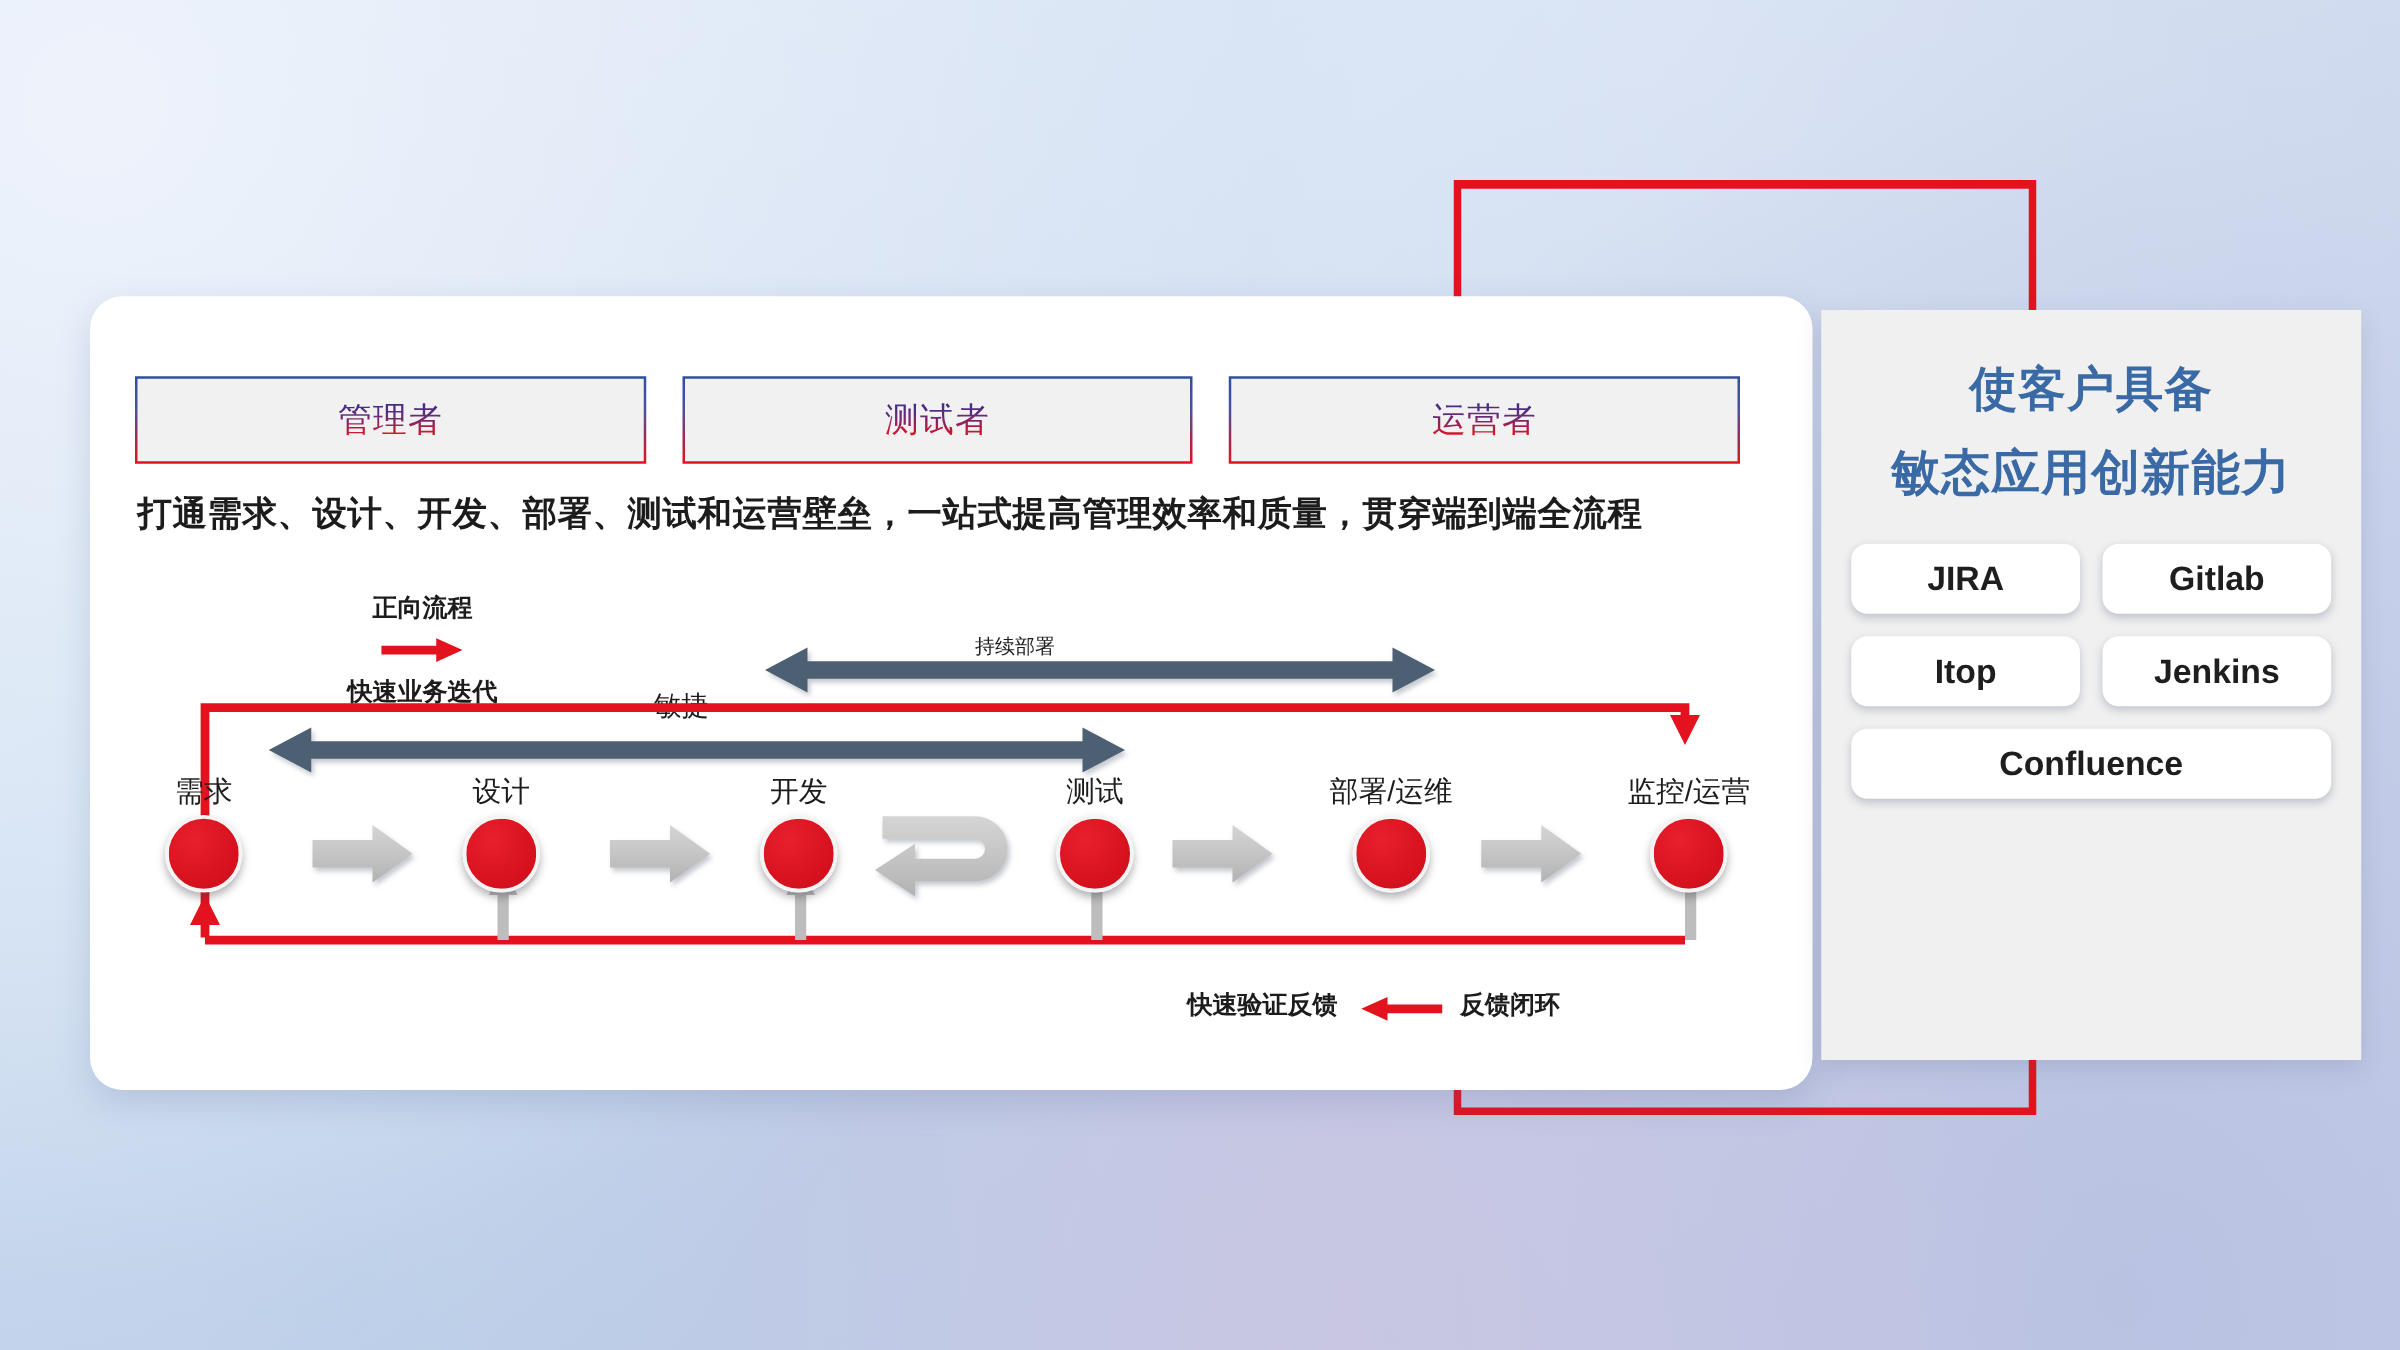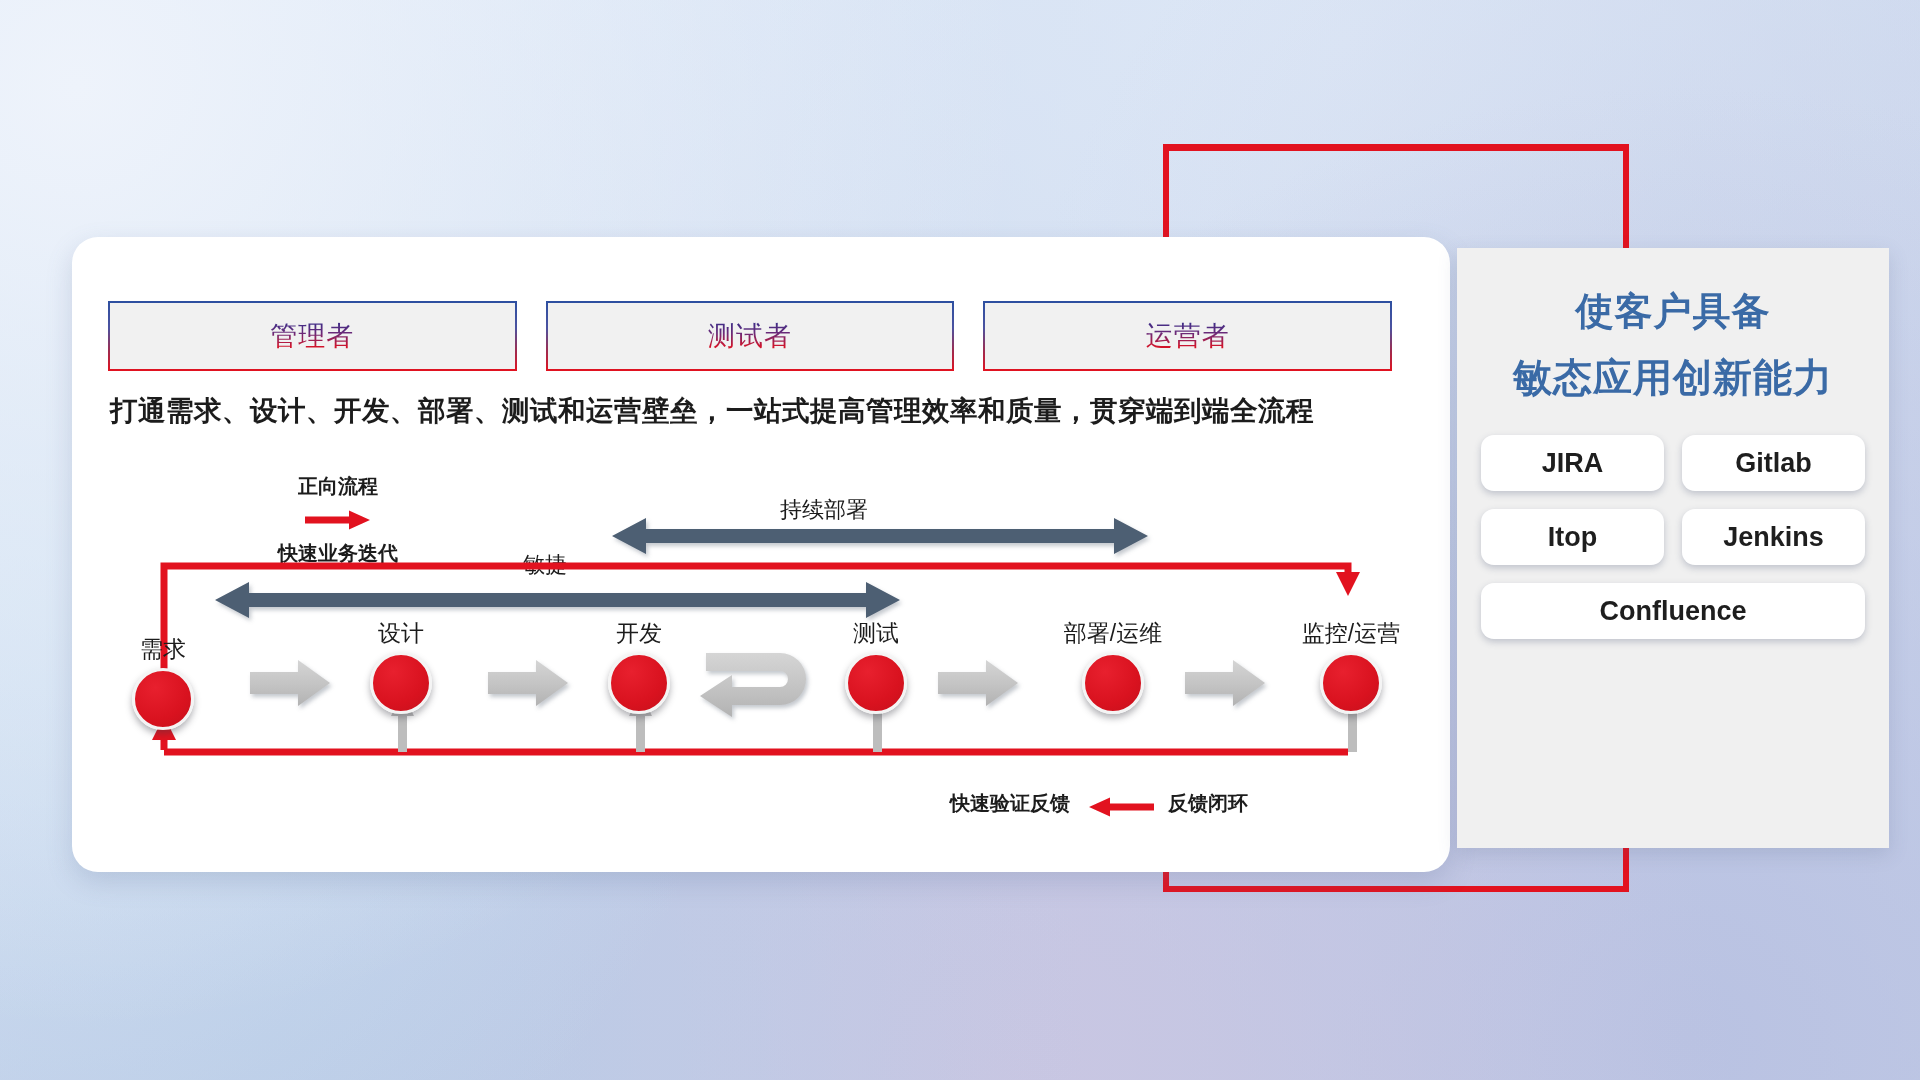--- a/index.html
+++ b/index.html
@@ -74,21 +74,21 @@
   }
 
   
   #legend-forward{left:278px;top:473px;display:flex;align-items:center;gap:10px;flex-direction:column;}
   .legend-text{font-size:20px;font-weight:bold;color:#1c1c1c;white-space:nowrap;}
 
   
   #legend-feedback{left:940px;top:790px;display:flex;align-items:flex-end;gap:14px;margin-left:10px;}
 
   
-  #label-cd{left:780px;top:495px;font-size:22px;color:#1c1c1c;white-space:nowrap;}
+  #label-cd{left:780px;top:507px;font-size:16px;color:#1c1c1c;white-space:nowrap;}
   #label-agile{left:523px;top:550px;font-size:22px;color:#1c1c1c;white-space:nowrap;}
 
   
   #flow-svg{left:0;top:0;width:1920px;height:1080px;pointer-events:none;}
 
   
   .stage{position:absolute;text-align:center;}
   .stage-label{
     font-size:23px;color:#1c1c1c;white-space:nowrap;
     position:absolute;left:50%;transform:translateX(-50%);top:-34px;
@@ -220,21 +220,21 @@
              L732 675
              L732 687
              L780 687
              A8 8 0 0 0 780 671
              L706 671 Z"></path>
     <path d="M706 653 L746 653 L746 641 L714 662 L746 683 L746 671 L706 671 Z" opacity="0"></path>
     <path d="M762 641 L714 641 L714 629 L682 650 L714 671 L714 659 L762 659 Z" opacity="0"></path>
   </g>
 </svg>
 
-<div class="stage abs" style="left:132px;top:668px;">
+<div class="stage abs" style="left:132px;top:652px;">
   <div class="stage-label">需求</div>
   <div class="stage-dot"></div>
 </div>
 <div class="stage abs" style="left:370px;top:652px;">
   <div class="stage-label">设计</div>
   <div class="stage-dot"></div>
 </div>
 <div class="stage abs" style="left:608px;top:652px;">
   <div class="stage-label">开发</div>
   <div class="stage-dot"></div>

